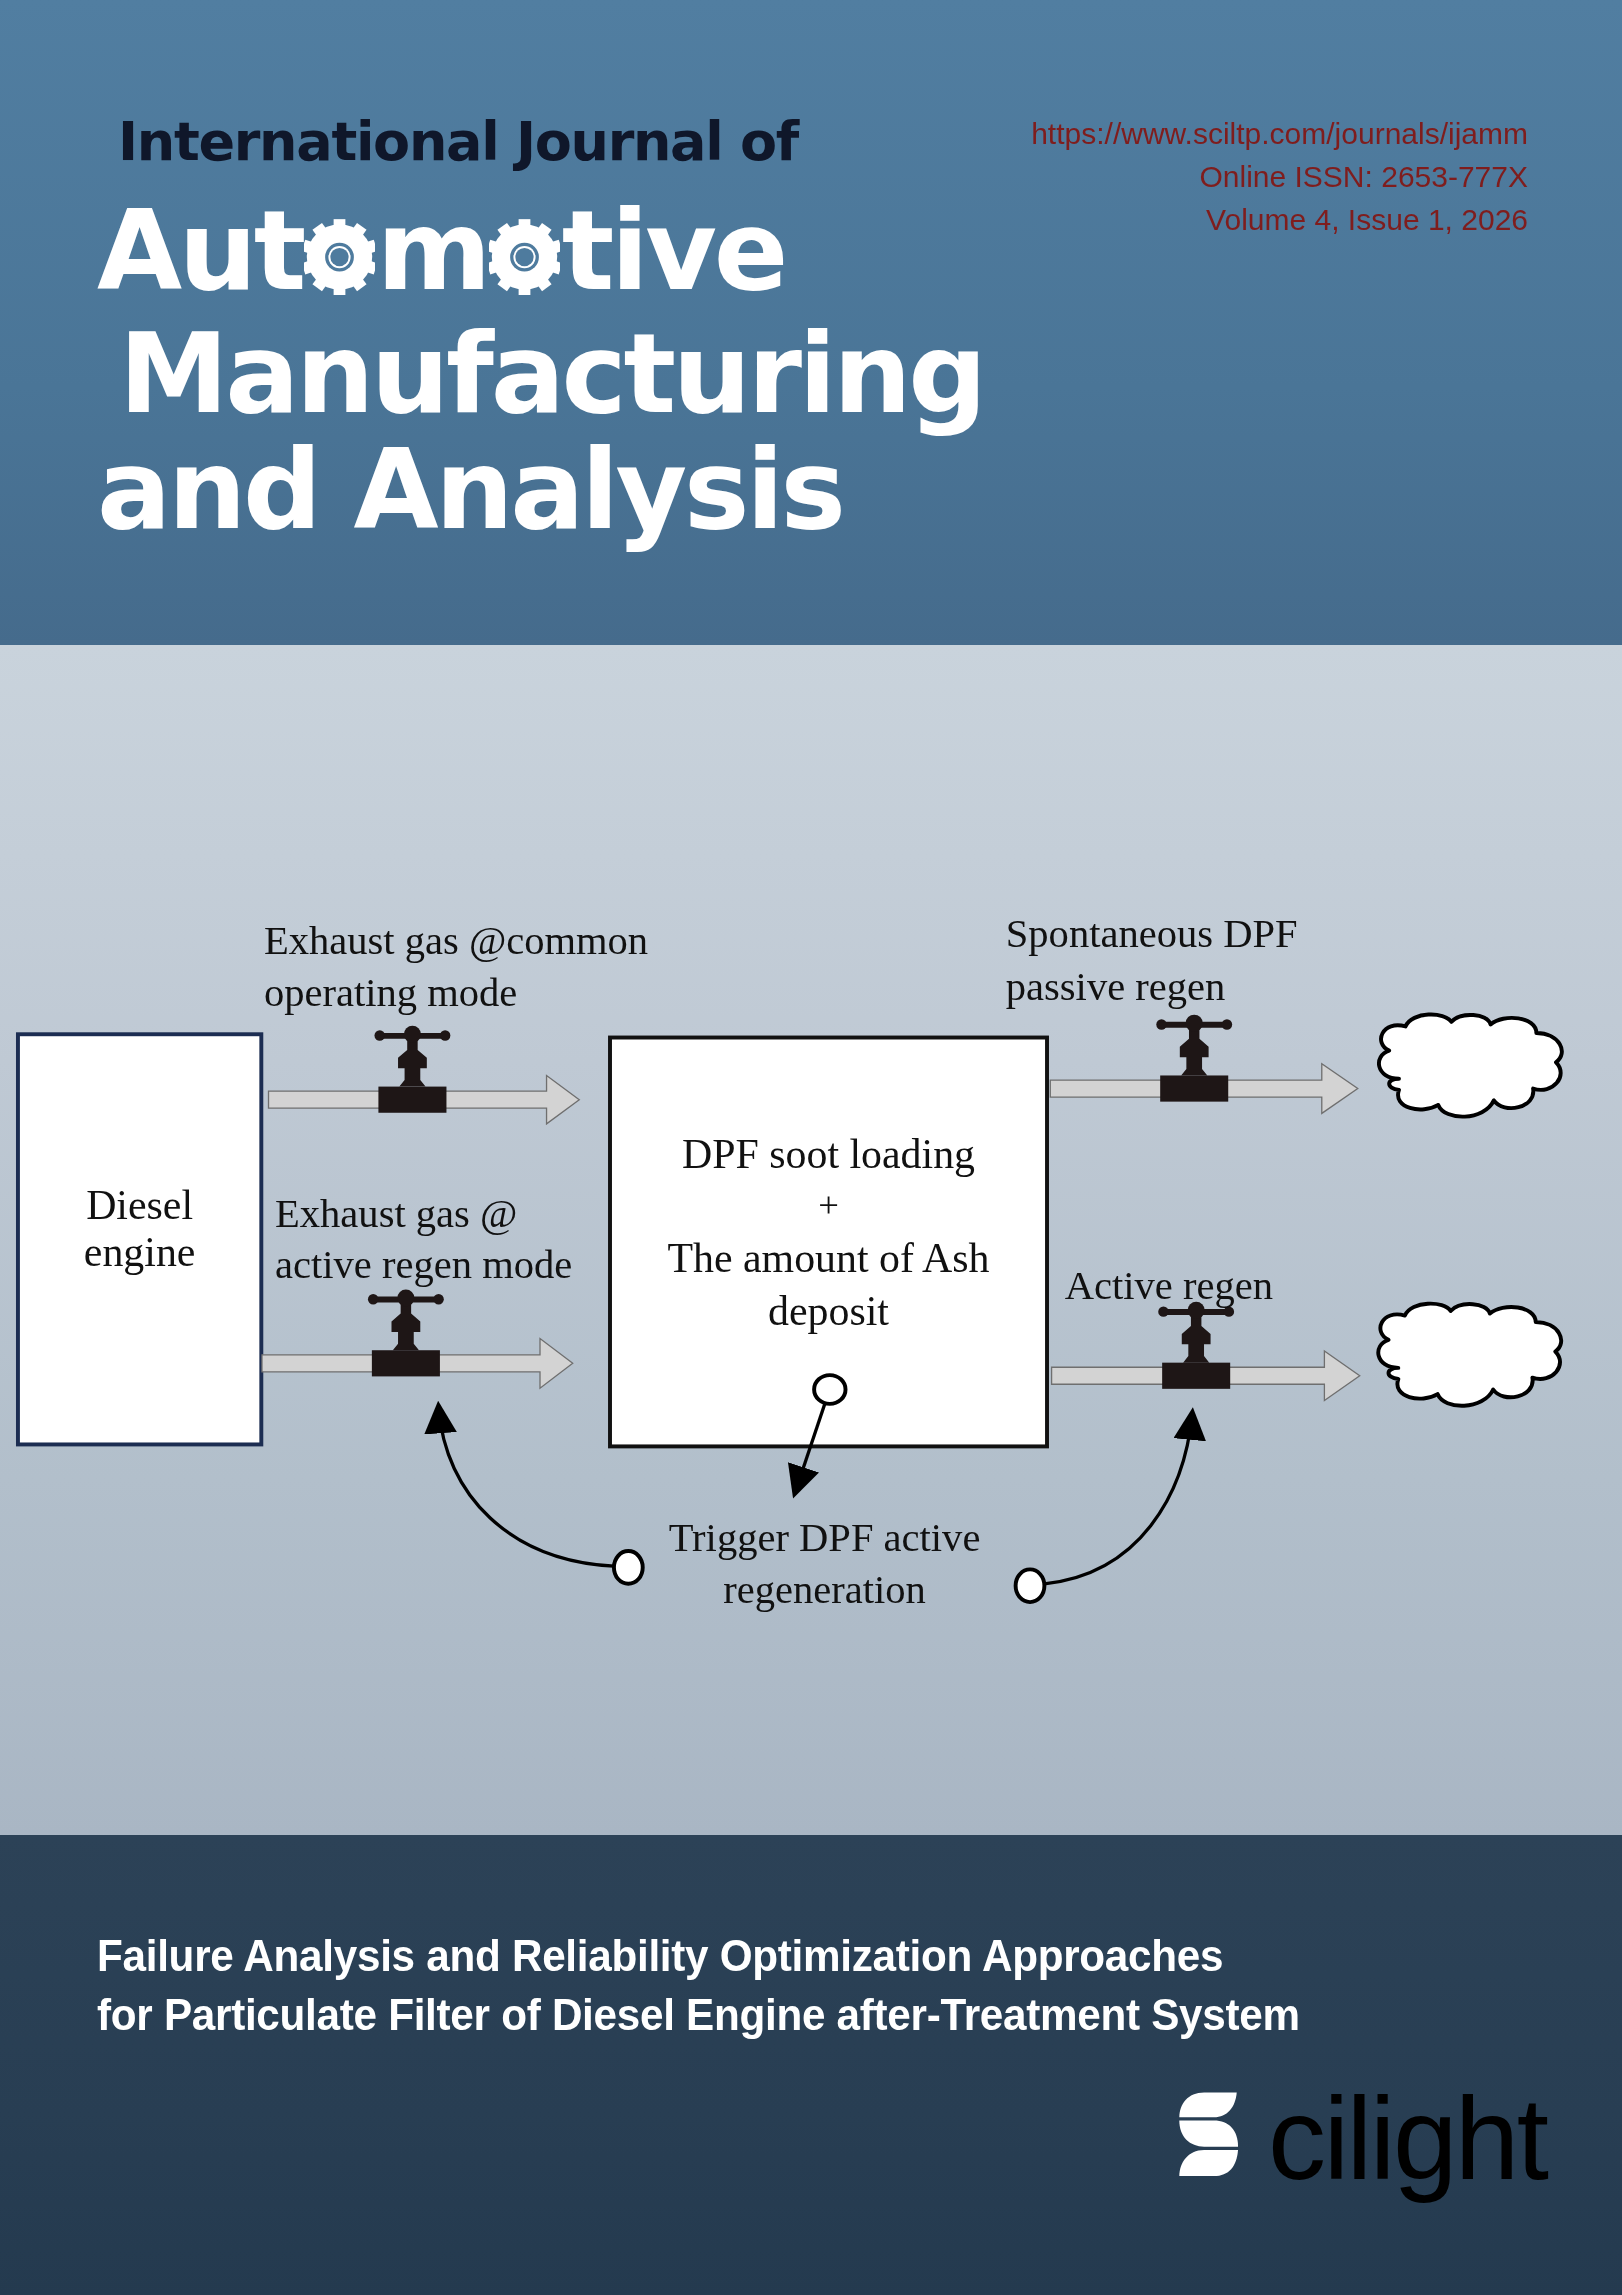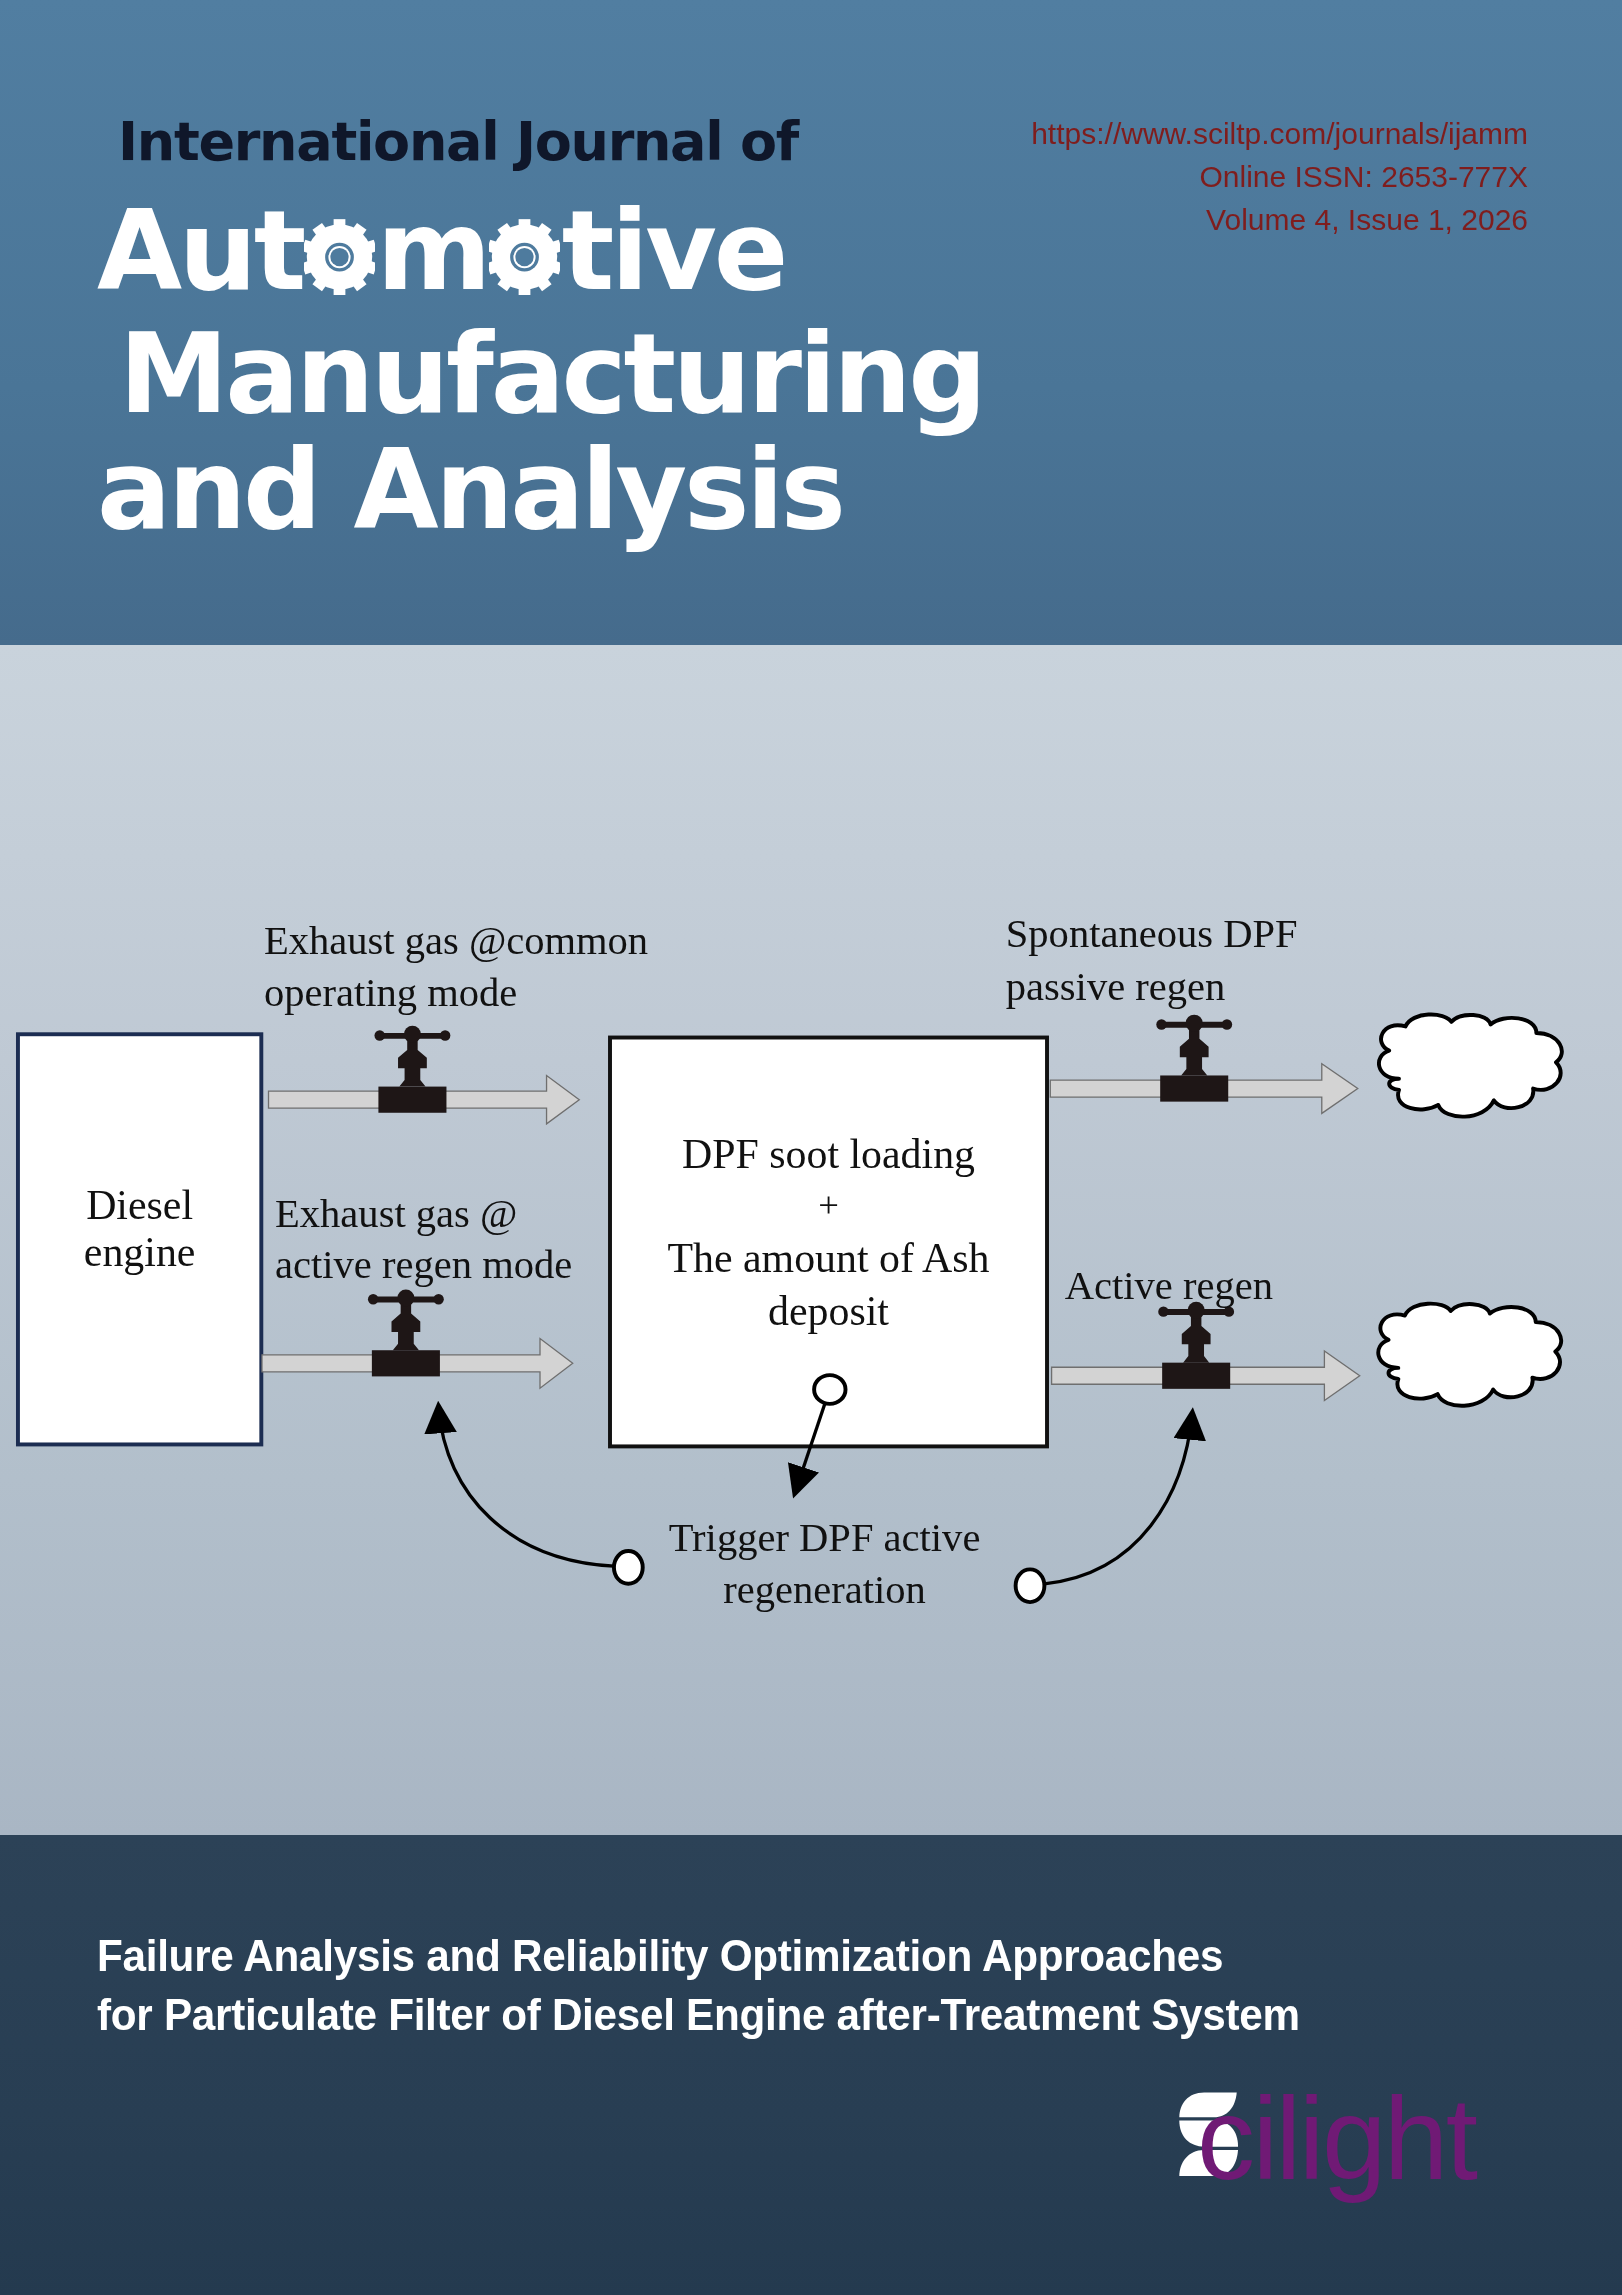--- a/index.html
+++ b/index.html
@@ -27,21 +27,21 @@
 
   #diagram { position: absolute; left: 0; top: 645px; }
   .dtext { font-family: "Liberation Serif", serif; fill: #111; }
 
   .art-title { position: absolute; left: 97px; color: #fff; font-family: "Liberation Sans", sans-serif;
     font-weight: bold; font-size: 44px; white-space: nowrap; letter-spacing: -0.3px; line-height: 1; transform: scaleX(0.96); transform-origin: left; }
   #art-l1 { top: 1934px; }
   #art-l2 { top: 1993px; }
 
   #logo { position: absolute; left: 1178px; top: 2091px; }
-  #logo-text { position: absolute; left: 1197px; top: 2081px; color: #701a75; font-family: "Liberation Sans", sans-serif;
+  #logo-text { position: absolute; left: 1268px; top: 2081px; color: #000000; font-family: "Liberation Sans", sans-serif;
     font-size: 116px; line-height: 1; letter-spacing: -2.6px; }
 </style>
 </head>
 <body>
 
 <div class="band" id="header"></div>
 <div class="band" id="middle"></div>
 <div class="band" id="footer"></div>
 
 <div class="jt-small">International Journal of</div>

